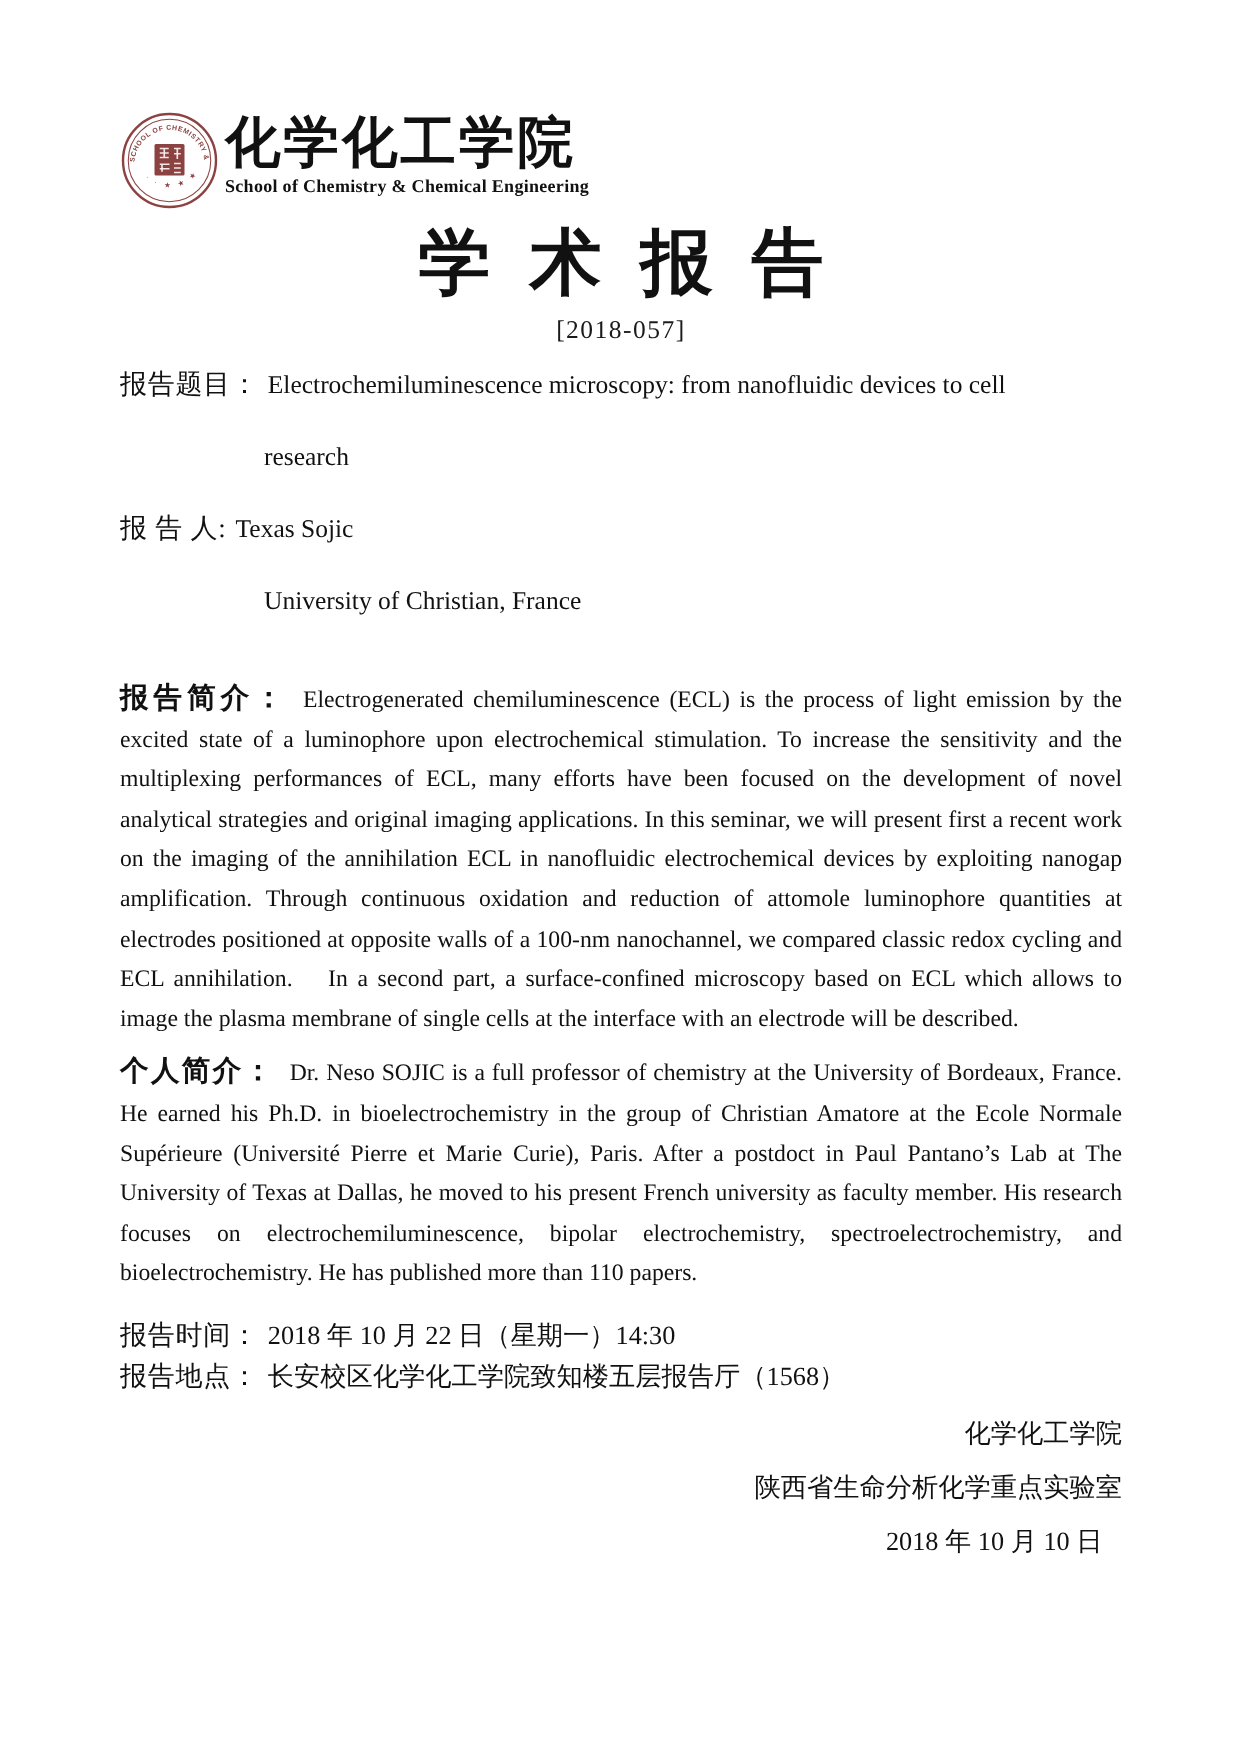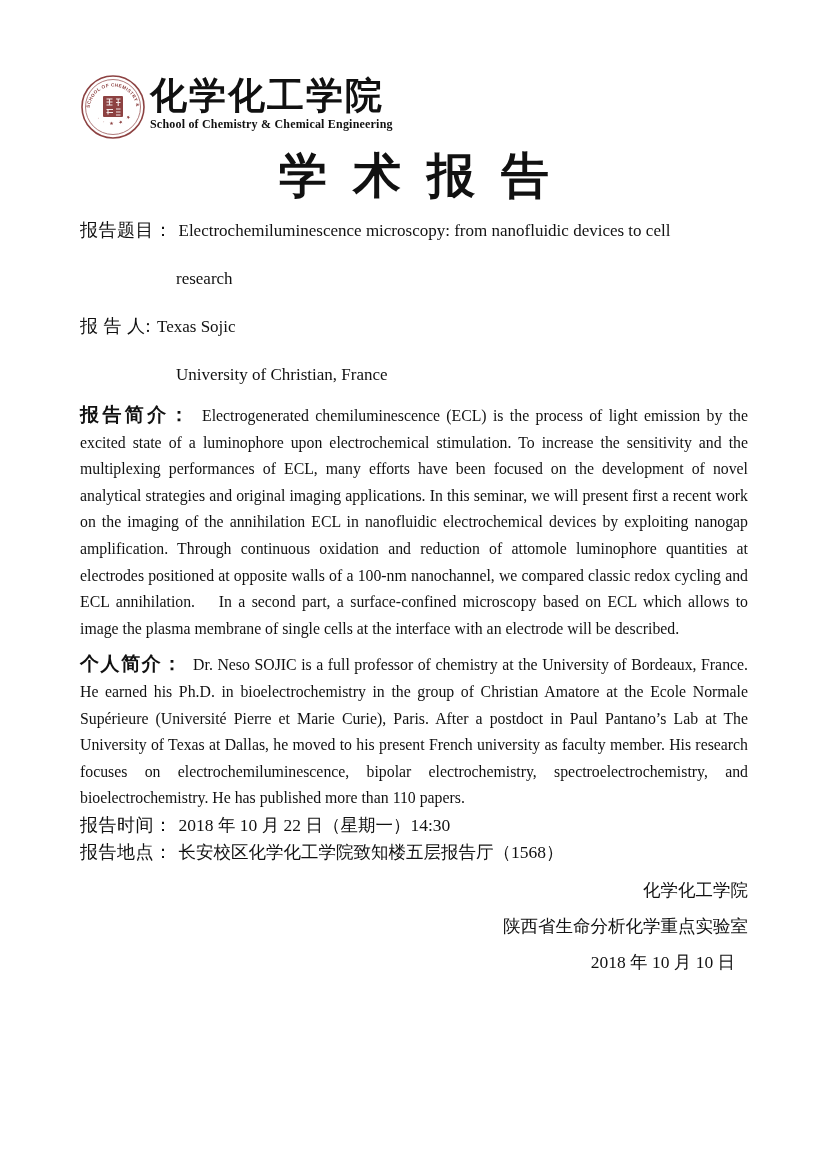--- a/index.html
+++ b/index.html
@@ -71,31 +71,31 @@
     font-size: 17px;
   }
   .speaker-field { margin-top: 25px; }
   
   .para {
     text-align: justify;
     font-size: 15.8px;
     line-height: 26.6px;
     color: #111111;
   }
-  .abstract { margin-top: 16px; }
+  .abstract { margin-top: 41px; }
   .bio { margin-top: 9px; }
   .para-label {
     font-weight: bold;
     font-size: 19px;
     letter-spacing: 1px;
     margin-right: 10px;
   }
   
   .info-line { font-size: 17.5px; line-height: 27px; }
-  .time-line { }
+  .time-line { margin-top: 14px; }
   .venue-line { margin-top: 0; }
   .info-value { font-size: 17.5px; }
   
   .footer {
     margin-top: 6px;
     text-align: right;
     font-size: 17.5px;
     line-height: 36px;
     color: #111111;
   }
@@ -129,20 +129,21 @@
       </g>
     </svg>
     <div class="logo-text">
       <div class="logo-cn">化学化工学院</div>
       <div class="logo-en">School of Chemistry &amp; Chemical Engineering</div>
     </div>
   </header>
 
   <h1 class="main-title">学术报告</h1>
 
+  <div class="report-no">[2018-057]</div>
 
   <div class="field title-field">
     <span class="label">报告题目：</span><span class="value">Electrochemiluminescence microscopy: from nanofluidic devices to cell</span>
     <div class="cont">research</div>
   </div>
 
   <div class="field speaker-field">
     <span class="label">报 告 人:</span><span class="value">Texas Sojic</span>
     <div class="cont">University of Christian, France</div>
   </div>

